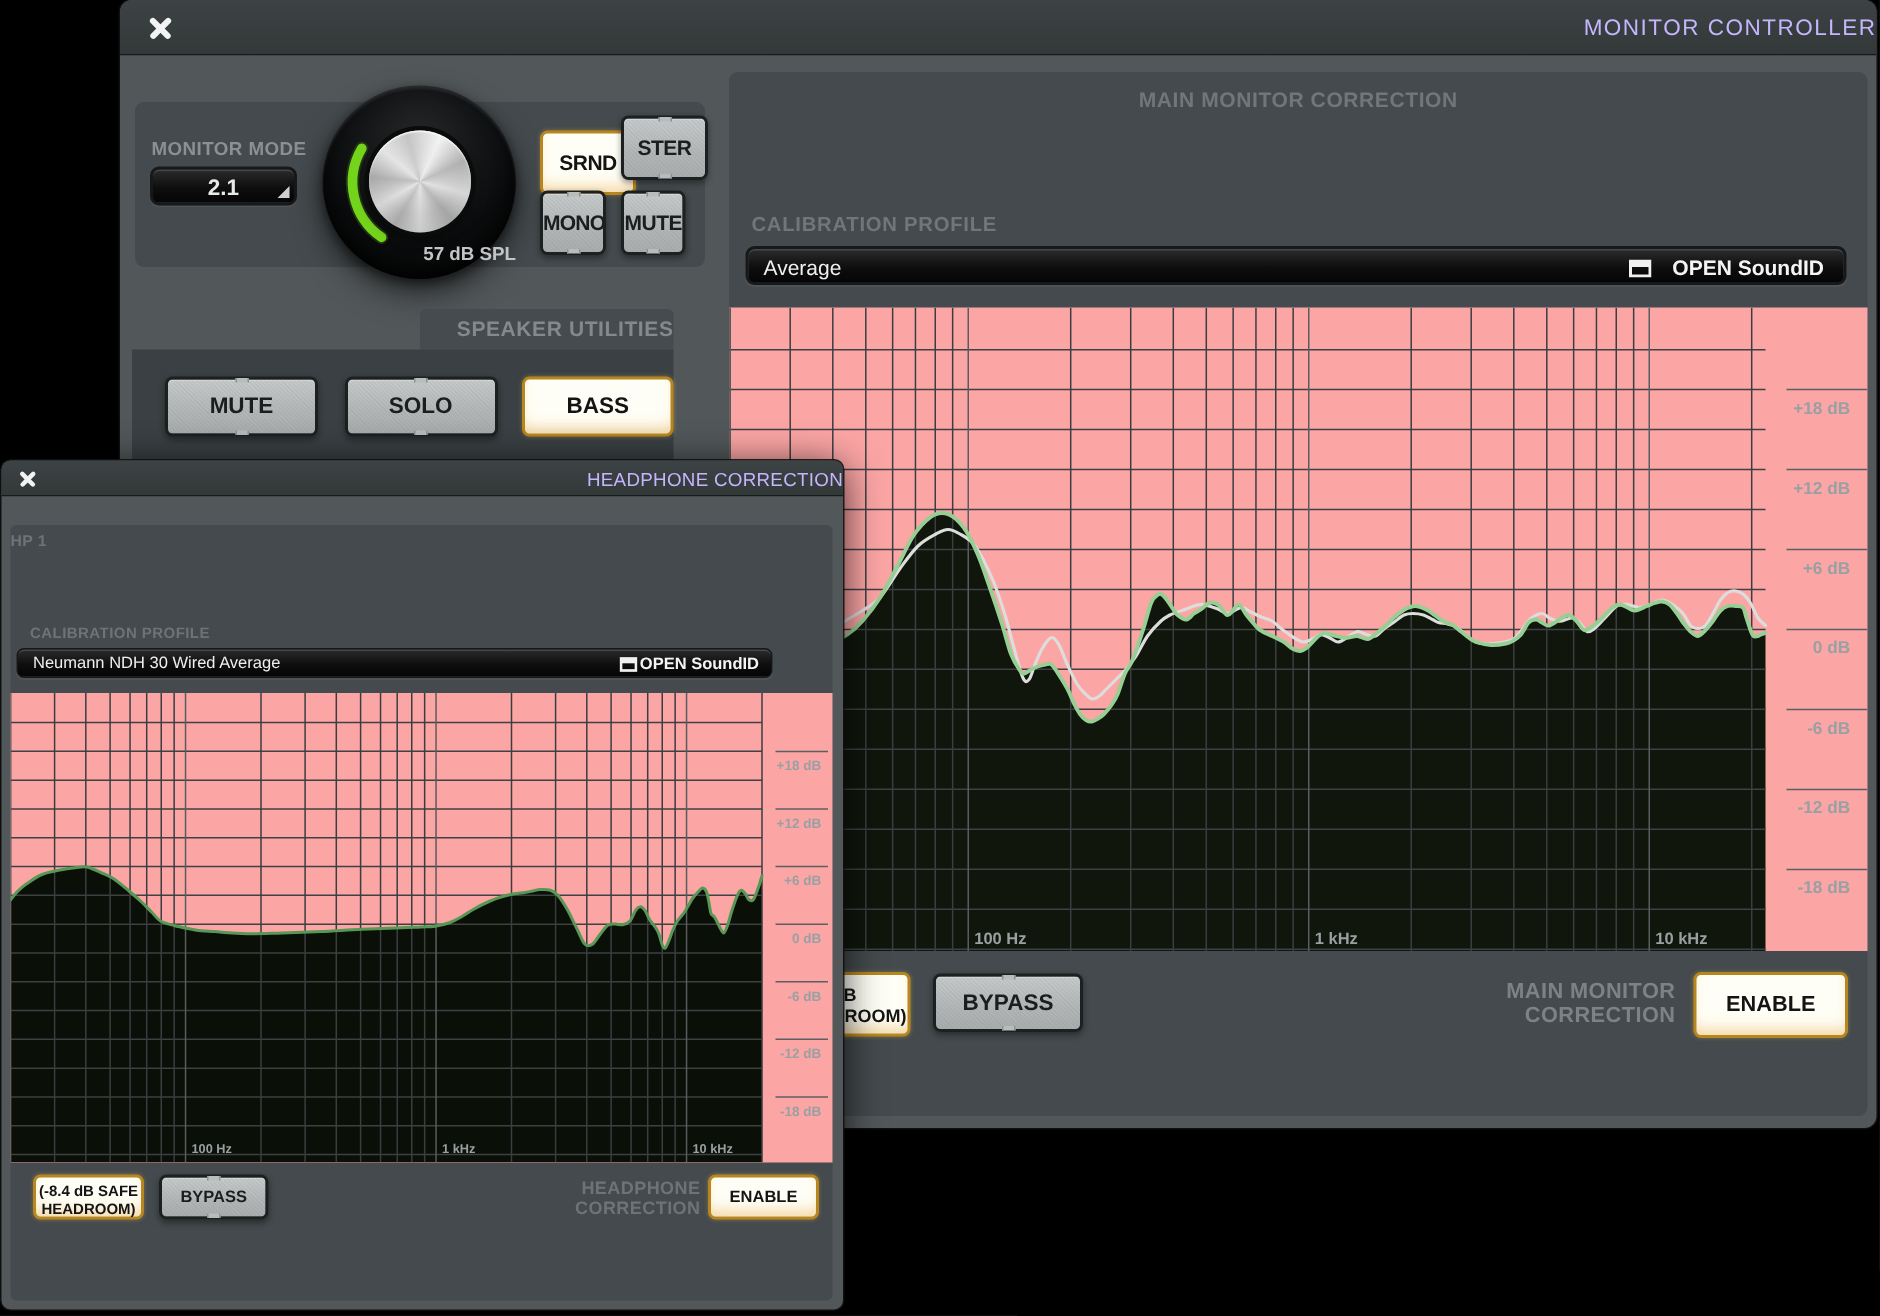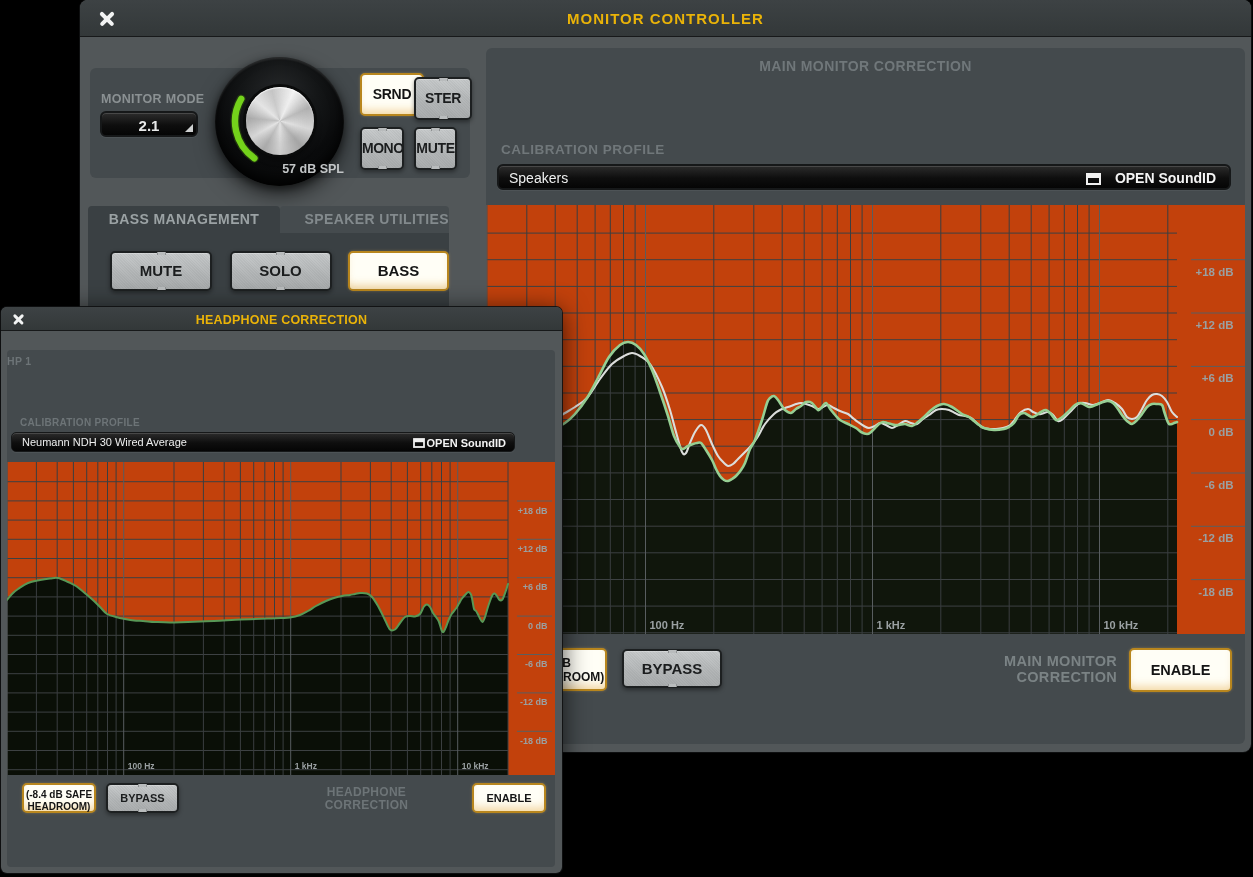--- a/index.html
+++ b/index.html
@@ -1,28 +1,28 @@
 <!DOCTYPE html>
 <html><head><meta charset="utf-8"><style>
 *{margin:0;padding:0;box-sizing:border-box;-webkit-font-smoothing:antialiased}
 html,body{width:1253px;height:877px;background:#000;overflow:hidden;font-family:"Liberation Sans",sans-serif}
 #stage{position:relative;width:1253px;height:877px;background:#000}
 .win{position:absolute;background:#525759;border-radius:8px;box-shadow:0 0 0 1px rgba(15,17,18,.9),0 4px 26px rgba(0,0,0,.75)}
 .tbar{position:absolute;left:0;top:0;right:0;background:linear-gradient(#3d4244,#333839);border-bottom:1px solid #17191a;border-radius:8px 8px 0 0}
 .xic{position:absolute}
 .xic:before,.xic:after{content:"";position:absolute;left:50%;top:50%;background:#f2f3f3;border-radius:2px}
-.ttl{position:absolute;width:100%;text-align:center;font-weight:bold;color:#eab308;letter-spacing:.4px}
+.ttl{position:absolute;width:100%;text-align:right;font-weight:normal;color:#c4b5fd;letter-spacing:.4px}
 .panel{position:absolute;background:#444a4d;border-radius:6px}
 .lab{position:absolute;font-weight:bold}
 .gbtn{position:absolute;background:repeating-linear-gradient(45deg,rgba(90,95,97,.07) 0 1px,rgba(255,255,255,0) 1px 2px),linear-gradient(#c7cacb,#b3b6b7 60%,#aaadae);border:2px solid #1d2021;border-radius:5px;color:#1b1d1e;font-weight:bold;text-align:center;box-shadow:inset 0 1px 0 rgba(255,255,255,.25),0 2px 4px rgba(0,0,0,.4)}
 .gbtn i{position:absolute;left:50%;width:9px;height:3px;margin-left:-4.5px;background:#b9bcbd;border-left:1px solid #8e9192;border-right:1px solid #8e9192}
 .gbtn i.t{top:-1px}.gbtn i.b{bottom:-1px}
 .wbtn{position:absolute;background:#fffef6;border:2px solid #b8861e;border-radius:5px;color:#141414;font-weight:bold;text-align:center;box-shadow:0 0 3px rgba(230,180,90,.35),inset 0 -8px 10px -5px rgba(240,205,140,.85)}
 .drop{position:absolute;background:linear-gradient(#2c2c2c,#0e0e0e 55%,#050505);border:2px solid #161819;border-radius:6px;box-shadow:inset 0 1px 0 rgba(255,255,255,.14),0 1px 1px rgba(255,255,255,.06)}
-.graph{position:absolute;background:#c2410c;overflow:hidden}
+.graph{position:absolute;background:#fca5a5;overflow:hidden}
 </style></head><body>
 <div id="stage">
 
 <div class="win" id="mw" style="left:80px;top:0;width:1171px;height:752px">
   <div class="tbar" style="height:37px"></div>
   <div class="xic" style="left:19px;top:11px;width:16px;height:16px">
     <span style="position:absolute;left:50%;top:50%;width:18px;height:3.6px;margin:-1.8px 0 0 -9px;background:#f2f3f3;border-radius:2px;transform:rotate(45deg)"></span>
     <span style="position:absolute;left:50%;top:50%;width:18px;height:3.6px;margin:-1.8px 0 0 -9px;background:#f2f3f3;border-radius:2px;transform:rotate(-45deg)"></span>
   </div>
   <div class="ttl" style="top:9.5px;font-size:15px;letter-spacing:1px">MONITOR CONTROLLER</div>
@@ -36,38 +36,37 @@
 
   <div style="position:absolute;left:135px;top:56.5px;width:129px;height:129px;border-radius:50%;background:radial-gradient(circle at 50% 30%,#27292b 0%,#141617 34%,#0a0b0c 60%,#070808 100%);box-shadow:0 10px 20px rgba(0,0,0,.5),0 3px 8px rgba(0,0,0,.55),inset 0 2px 2px rgba(255,255,255,.10),inset 0 -6px 12px rgba(0,0,0,.9)"></div>
   <svg style="position:absolute;left:135px;top:56.5px" width="129" height="129" viewBox="0 0 129 129">
     <path d="M 39.4 101.2 A 44.5 44.5 0 0 1 26.2 41.9" fill="none" stroke="#2e4d12" stroke-width="9" stroke-linecap="round" opacity=".6"></path>
     <path d="M 39.4 101.2 A 44.5 44.5 0 0 1 26.2 41.9" fill="none" stroke="#74d31b" stroke-width="6.5" stroke-linecap="round"></path>
   </svg>
   <div style="position:absolute;left:165.5px;top:87px;width:68px;height:68px;border-radius:50%;background:conic-gradient(from 210deg,#c2c2c2,#efefef 30deg,#adadad 65deg,#e6e6e6 100deg,#b5b5b5 135deg,#f3f3f3 175deg,#b0b0b0 215deg,#ebebeb 255deg,#bababa 290deg,#f0f0f0 330deg,#c2c2c2 360deg);box-shadow:0 0 0 3px #0a0b0b,0 4px 7px rgba(0,0,0,.55),inset 0 1px 1px rgba(255,255,255,.9)"></div>
   <div style="position:absolute;left:165.5px;top:87px;width:68px;height:68px;border-radius:50%;background:radial-gradient(circle at 46% 38%,rgba(255,255,255,.38),rgba(255,255,255,0) 55%),linear-gradient(rgba(255,255,255,.15),rgba(0,0,0,.15))"></div>
   <div class="lab" style="left:135px;top:162px;width:129px;text-align:right;font-size:12.5px;color:#c2c5c6">57 dB SPL</div>
 
-  <div class="wbtn" style="left:280px;top:73px;width:64px;height:43px;font-size:14px;line-height:39px;letter-spacing:-.3px">SRND</div>
+  <div class="wbtn" style="left:280px;top:87px;width:64px;height:43px;font-size:14px;line-height:39px;letter-spacing:-.3px">SRND</div>
   <div class="gbtn" style="left:334px;top:76.5px;width:58px;height:43px;font-size:14px;line-height:39px;letter-spacing:-.3px"><i class="t"></i><i class="b"></i>STER</div>
   <div class="gbtn" style="left:280px;top:127px;width:44px;height:43px;font-size:14px;line-height:39px;letter-spacing:-.5px"><i class="t"></i><i class="b"></i>MONO</div>
   <div class="gbtn" style="left:334px;top:127px;width:43px;height:43px;font-size:14px;line-height:39px;letter-spacing:-.3px"><i class="t"></i><i class="b"></i>MUTE</div>
 
-  <div style="position:absolute;left:8px;top:206px;width:192px;height:27px;background:#3a4043;border-radius:4px 4px 0 0;text-align:center;font-weight:bold;font-size:14px;color:#9ba2a4;line-height:27px;letter-spacing:.4px">BASS MANAGEMENT</div>
   <div style="position:absolute;left:200px;top:206px;width:169px;height:27px;background:#454b4e;border-radius:4px 4px 0 0;text-align:right;font-weight:bold;font-size:14px;color:#838a8d;line-height:27px;letter-spacing:.4px">SPEAKER UTILITIES</div>
   <div style="position:absolute;left:8px;top:233px;width:361px;height:84px;background:#3a4043"></div>
 
   <div class="gbtn" style="left:30px;top:251px;width:102px;height:40px;font-size:15px;line-height:36px"><i class="t"></i><i class="b"></i>MUTE</div>
   <div class="gbtn" style="left:149.5px;top:251px;width:102px;height:40px;font-size:15px;line-height:36px"><i class="t"></i><i class="b"></i>SOLO</div>
   <div class="wbtn" style="left:268px;top:251px;width:101px;height:40px;font-size:15px;line-height:36px">BASS</div>
 
   <div class="panel" style="left:406px;top:48px;width:759px;height:696px"></div>
   <div class="lab" style="left:406px;top:58px;width:759px;text-align:center;font-size:14px;color:#70777a;letter-spacing:.4px">MAIN MONITOR CORRECTION</div>
   <div class="lab" style="left:421px;top:142px;font-size:13.5px;color:#70777a;letter-spacing:.5px">CALIBRATION PROFILE</div>
   <div class="drop" style="left:417px;top:164px;width:734px;height:26px">
-    <div style="position:absolute;left:10px;top:4px;font-size:14px;color:#eeefef">Speakers</div>
+    <div style="position:absolute;left:10px;top:4px;font-size:14px;color:#eeefef">Average</div>
     <svg style="position:absolute;right:128px;top:7px" width="15" height="12" viewBox="0 0 15 12">
           <rect x="1" y="1" width="13" height="10" fill="none" stroke="#f0f0f0" stroke-width="2"></rect>
           <rect x="1" y="1" width="13" height="4" fill="#f0f0f0"></rect>
         </svg>
     <div style="position:absolute;right:13px;top:3.5px;font-size:14px;font-weight:bold;color:#f4f4f4">OPEN SoundID</div>
   </div>
   <div class="graph" style="left:406px;top:205px;width:759px;height:429px">
         <svg width="759" height="429" viewBox="0 0 759 429" style="position:absolute;left:0;top:0">
           <path d="M 0.0 225.0 C 4.0 225.0 16.7 225.2 24.0 225.0 C 31.3 224.8 38.2 224.2 44.0 224.0 C 49.8 223.8 54.8 224.2 59.0 224.0 C 63.2 223.8 65.7 224.0 69.0 223.0 C 72.3 222.0 75.7 220.3 79.0 218.0 C 82.3 215.7 85.3 213.2 89.0 209.0 C 92.7 204.8 97.2 199.0 101.0 193.0 C 104.8 187.0 108.3 179.8 112.0 173.0 C 115.7 166.2 119.3 157.5 123.0 152.0 C 126.7 146.5 130.8 142.5 134.0 140.0 C 137.2 137.5 139.3 137.0 142.0 137.0 C 144.7 137.0 147.3 138.0 150.0 140.0 C 152.7 142.0 155.3 144.8 158.0 149.0 C 160.7 153.2 163.3 158.7 166.0 165.0 C 168.7 171.3 171.3 179.3 174.0 187.0 C 176.7 194.7 179.7 203.7 182.0 211.0 C 184.3 218.3 186.0 225.8 188.0 231.0 C 190.0 236.2 192.5 239.8 194.0 242.0 C 195.5 244.2 195.7 244.2 197.0 244.0 C 198.3 243.8 200.3 241.8 202.0 241.0 C 203.7 240.2 205.5 239.5 207.0 239.0 C 208.5 238.5 209.7 238.2 211.0 238.0 C 212.3 237.8 213.5 236.8 215.0 238.0 C 216.5 239.2 218.2 242.2 220.0 245.0 C 221.8 247.8 224.3 251.8 226.0 255.0 C 227.7 258.2 228.7 261.3 230.0 264.0 C 231.3 266.7 232.7 269.2 234.0 271.0 C 235.3 272.8 236.7 274.2 238.0 275.0 C 239.3 275.8 240.7 276.2 242.0 276.0 C 243.3 275.8 244.7 274.8 246.0 274.0 C 247.3 273.2 248.5 272.5 250.0 271.0 C 251.5 269.5 253.5 267.2 255.0 265.0 C 256.5 262.8 257.5 261.5 259.0 258.0 C 260.5 254.5 262.3 247.8 264.0 244.0 C 265.7 240.2 267.0 239.8 269.0 235.0 C 271.0 230.2 274.0 221.2 276.0 215.0 C 278.0 208.8 279.7 201.7 281.0 198.0 C 282.3 194.3 282.8 194.2 284.0 193.0 C 285.2 191.8 286.7 190.7 288.0 191.0 C 289.3 191.3 290.7 193.3 292.0 195.0 C 293.3 196.7 294.8 199.3 296.0 201.0 C 297.2 202.7 297.5 203.8 299.0 205.0 C 300.5 206.2 303.2 208.2 305.0 208.0 C 306.8 207.8 308.3 205.2 310.0 204.0 C 311.7 202.8 313.3 202.2 315.0 201.0 C 316.7 199.8 318.2 197.5 320.0 197.0 C 321.8 196.5 324.0 196.7 326.0 198.0 C 328.0 199.3 330.3 204.3 332.0 205.0 C 333.7 205.7 334.7 203.2 336.0 202.0 C 337.3 200.8 338.5 197.5 340.0 198.0 C 341.5 198.5 343.3 202.8 345.0 205.0 C 346.7 207.2 348.5 209.3 350.0 211.0 C 351.5 212.7 352.0 213.7 354.0 215.0 C 356.0 216.3 359.3 217.7 362.0 219.0 C 364.7 220.3 367.8 221.7 370.0 223.0 C 372.2 224.3 373.2 226.0 375.0 227.0 C 376.8 228.0 379.3 229.0 381.0 229.0 C 382.7 229.0 383.7 228.0 385.0 227.0 C 386.3 226.0 387.7 224.3 389.0 223.0 C 390.3 221.7 391.7 220.0 393.0 219.0 C 394.3 218.0 395.7 217.2 397.0 217.0 C 398.3 216.8 399.7 217.7 401.0 218.0 C 402.3 218.3 403.7 218.7 405.0 219.0 C 406.3 219.3 407.7 219.8 409.0 220.0 C 410.3 220.2 411.3 220.2 413.0 220.0 C 414.7 219.8 416.8 218.8 419.0 219.0 C 421.2 219.2 423.8 221.3 426.0 221.0 C 428.2 220.7 430.0 218.5 432.0 217.0 C 434.0 215.5 436.0 213.8 438.0 212.0 C 440.0 210.2 441.8 207.8 444.0 206.0 C 446.2 204.2 448.7 202.2 451.0 201.0 C 453.3 199.8 455.5 198.8 458.0 199.0 C 460.5 199.2 463.0 200.3 466.0 202.0 C 469.0 203.7 473.2 207.3 476.0 209.0 C 478.8 210.7 481.0 210.8 483.0 212.0 C 485.0 213.2 486.3 214.7 488.0 216.0 C 489.7 217.3 491.3 218.8 493.0 220.0 C 494.7 221.2 495.5 222.2 498.0 223.0 C 500.5 223.8 504.7 224.8 508.0 225.0 C 511.3 225.2 515.5 224.5 518.0 224.0 C 520.5 223.5 521.3 223.0 523.0 222.0 C 524.7 221.0 526.3 220.0 528.0 218.0 C 529.7 216.0 531.3 211.7 533.0 210.0 C 534.7 208.3 536.5 208.0 538.0 208.0 C 539.5 208.0 540.5 209.3 542.0 210.0 C 543.5 210.7 544.8 212.5 547.0 212.0 C 549.2 211.5 552.8 208.2 555.0 207.0 C 557.2 205.8 558.3 204.7 560.0 205.0 C 561.7 205.3 563.3 207.3 565.0 209.0 C 566.7 210.7 568.3 214.3 570.0 215.0 C 571.7 215.7 573.0 214.3 575.0 213.0 C 577.0 211.7 579.7 209.2 582.0 207.0 C 584.3 204.8 587.0 201.5 589.0 200.0 C 591.0 198.5 592.3 198.0 594.0 198.0 C 595.7 198.0 597.3 199.3 599.0 200.0 C 600.7 200.7 601.8 202.2 604.0 202.0 C 606.2 201.8 609.8 199.8 612.0 199.0 C 614.2 198.2 615.3 197.5 617.0 197.0 C 618.7 196.5 620.3 195.8 622.0 196.0 C 623.7 196.2 625.3 196.7 627.0 198.0 C 628.7 199.3 630.5 202.0 632.0 204.0 C 633.5 206.0 634.5 208.0 636.0 210.0 C 637.5 212.0 639.3 214.5 641.0 216.0 C 642.7 217.5 644.3 219.2 646.0 219.0 C 647.7 218.8 649.3 216.7 651.0 215.0 C 652.7 213.3 654.3 211.2 656.0 209.0 C 657.7 206.8 659.3 203.7 661.0 202.0 C 662.7 200.3 664.3 199.5 666.0 199.0 C 667.7 198.5 669.3 198.8 671.0 199.0 C 672.7 199.2 674.8 198.8 676.0 200.0 C 677.2 201.2 677.2 203.5 678.0 206.0 C 678.8 208.5 680.2 212.8 681.0 215.0 C 681.8 217.2 682.2 218.3 683.0 219.0 C 683.8 219.7 685.2 219.2 686.0 219.0 C 686.8 218.8 687.2 218.3 688.0 218.0 C 688.8 217.7 690.5 217.2 691.0 217.0 L 691.0 429.0 L 0.0 429.0 Z" fill="#10160c" stroke="none"></path>
           <path d="M0 28.1 H691.0 M0 54.7 H691.0 M0 81.4 H691.0 M0 108.0 H691.0 M0 134.7 H691.0 M0 161.3 H691.0 M0 188.0 H691.0 M0 214.6 H691.0 M0 241.2 H691.0 M0 267.9 H691.0 M0 294.5 H691.0 M0 321.2 H691.0 M0 347.8 H691.0 M0 374.5 H691.0 M0 401.1 H691.0 M0 427.8 H691.0" stroke="#3d4143" stroke-width="1" fill="none"></path>
@@ -130,16 +129,16 @@
           <text x="540.5" y="243.4" text-anchor="end" font-family="Liberation Sans, sans-serif" font-weight="bold" font-size="9.0" fill="#9aa0a2">-12 dB</text>
           <text x="540.5" y="281.8" text-anchor="end" font-family="Liberation Sans, sans-serif" font-weight="bold" font-size="9.0" fill="#9aa0a2">-18 dB</text>
           <text x="120.7" y="306.5" font-family="Liberation Sans, sans-serif" font-weight="bold" font-size="8.5" fill="#9aa0a2">100 Hz</text>
           <text x="287.7" y="306.5" font-family="Liberation Sans, sans-serif" font-weight="bold" font-size="8.5" fill="#9aa0a2">1 kHz</text>
           <text x="454.7" y="306.5" font-family="Liberation Sans, sans-serif" font-weight="bold" font-size="8.5" fill="#9aa0a2">10 kHz</text>
         </svg>
       </div>
 
   <div class="wbtn" style="left:21px;top:476px;width:74px;height:30px;font-size:10px;line-height:11.5px;padding-top:4px">(-8.4 dB SAFE<br>HEADROOM)</div>
   <div class="gbtn" style="left:105px;top:476px;width:73px;height:30px;font-size:11px;line-height:26px"><i class="t"></i><i class="b"></i>BYPASS</div>
-  <div class="lab" style="left:265px;top:479px;width:201px;text-align:center;font-size:12px;color:#6d7477;line-height:12.5px;letter-spacing:.3px">HEADPHONE<br>CORRECTION</div>
+  <div class="lab" style="left:265px;top:479px;width:201px;text-align:right;font-size:12px;color:#6d7477;line-height:12.5px;letter-spacing:.3px">HEADPHONE<br>CORRECTION</div>
   <div class="wbtn" style="left:471px;top:476px;width:74px;height:30px;font-size:11px;line-height:26px">ENABLE</div>
 </div>
 
 </div>
 </body></html>

